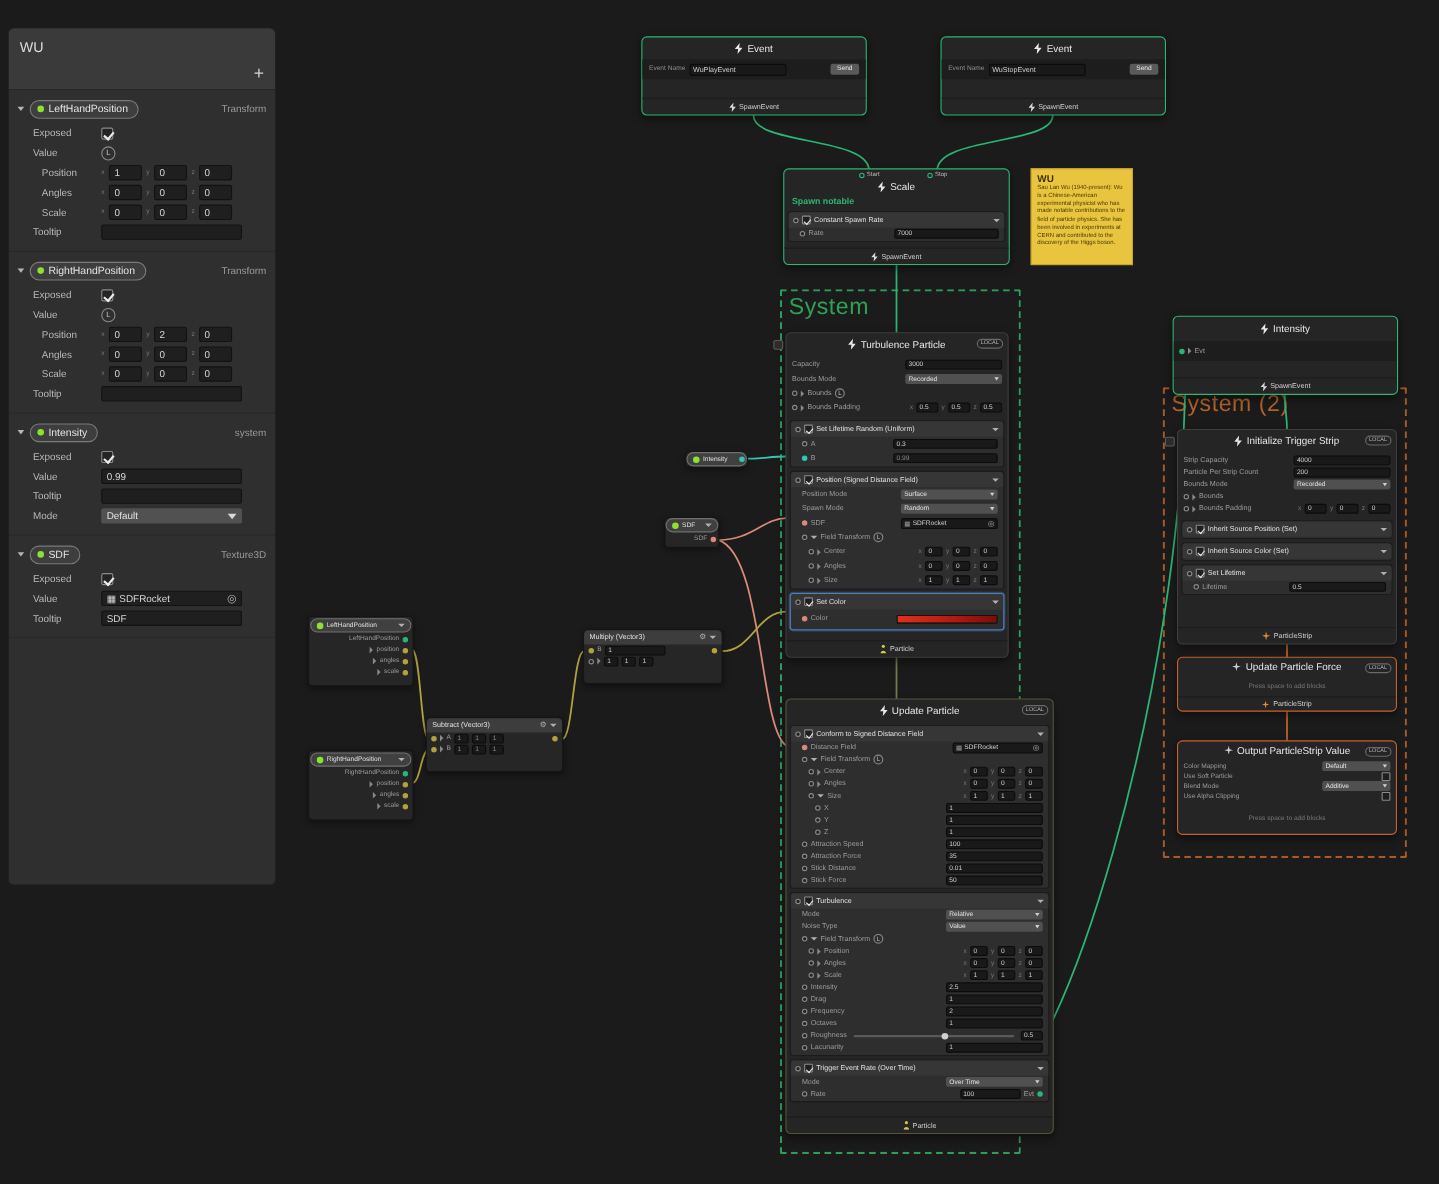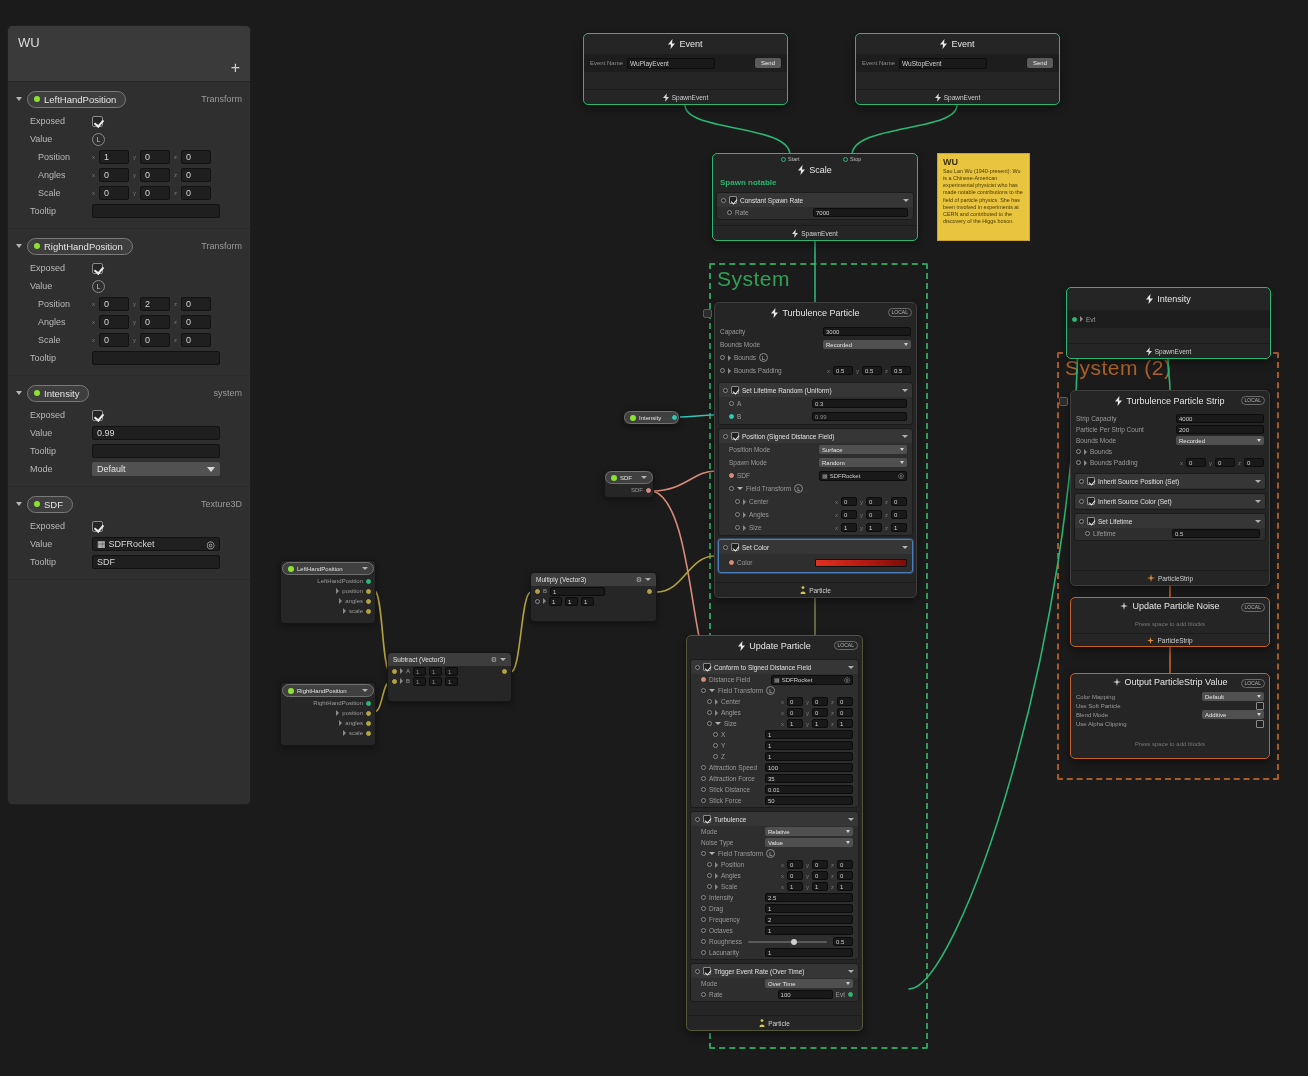--- a/index.html
+++ b/index.html
@@ -524,21 +524,21 @@
   </div>
   <div class="footer">
       <svg width="6" height="8" viewBox="0 0 6 8">
         <circle cx="3" cy="1.6" r="1.4" fill="#d8c94e"></circle>
         <path d="M.5 8 C.5 4.8 5.5 4.8 5.5 8 Z" fill="#d8c94e"></path>
       </svg>
       <span>Particle</span>
     </div>
 </div>
 
-<div class="ctx rh11 b-olive" style="left:686px;top:635px;width:177px;height:396px">
+<div class="ctx rh11 b-olive" style="left:714px;top:635px;width:244px;height:396px">
   <div class="title">
       <svg width="7" height="10" viewBox="0 0 7 10">
         <path d="M4.5 0 L0 5.5 H3 L2.5 10 L7 4.5 H4 Z" fill="#e8e8e8"></path>
       </svg>
       <span>Update Particle</span>
       <span class="badge">LOCAL</span>
     </div>
   <div class="blocks">
     <div class="block">
       <div class="bh">
@@ -799,21 +799,21 @@
       <span>SpawnEvent</span>
     </div>
 </div>
 
 <div class="ctx rh11" style="left:1070px;top:390px;width:200px;height:196px">
   <span class="stoggle"></span>
   <div class="title">
       <svg width="7" height="10" viewBox="0 0 7 10">
         <path d="M4.5 0 L0 5.5 H3 L2.5 10 L7 4.5 H4 Z" fill="#e8e8e8"></path>
       </svg>
-      <span>Turbulence Particle Strip</span>
+      <span>Initialize Trigger Strip</span>
       <span class="badge">LOCAL</span>
     </div>
   <div class="rows">
     <div class="row">
         <span>Strip Capacity</span>
         <span class="spacer"></span>
         <span class="f w88">4000</span>
       </div>
     <div class="row">
         <span>Particle Per Strip Count</span>
@@ -886,21 +886,21 @@
       </svg>
       <span>ParticleStrip</span>
     </div>
 </div>
 
 <div class="ctx b-orange" style="left:1070px;top:597px;width:200px;height:50px">
   <div class="title" style="min-height:16px">
       <svg width="8" height="8" viewBox="0 0 8 8">
         <path d="M4 0 L4.8 3.2 8 4 4.8 4.8 4 8 3.2 4.8 0 4 3.2 3.2 Z" fill="#d0d0d0"></path>
       </svg>
-      <span>Update Particle Noise</span>
+      <span>Update Particle Force</span>
       <span class="badge">LOCAL</span>
     </div>
   <div class="empty">Press space to add blocks</div>
   <div class="footer" style="height:13px">
       <svg width="7" height="7" viewBox="0 0 8 8">
         <path d="M4 0 L4.8 3.2 8 4 4.8 4.8 4 8 3.2 4.8 0 4 3.2 3.2 Z" fill="#e08a3c"></path>
       </svg>
       <span>ParticleStrip</span>
     </div>
 </div>

